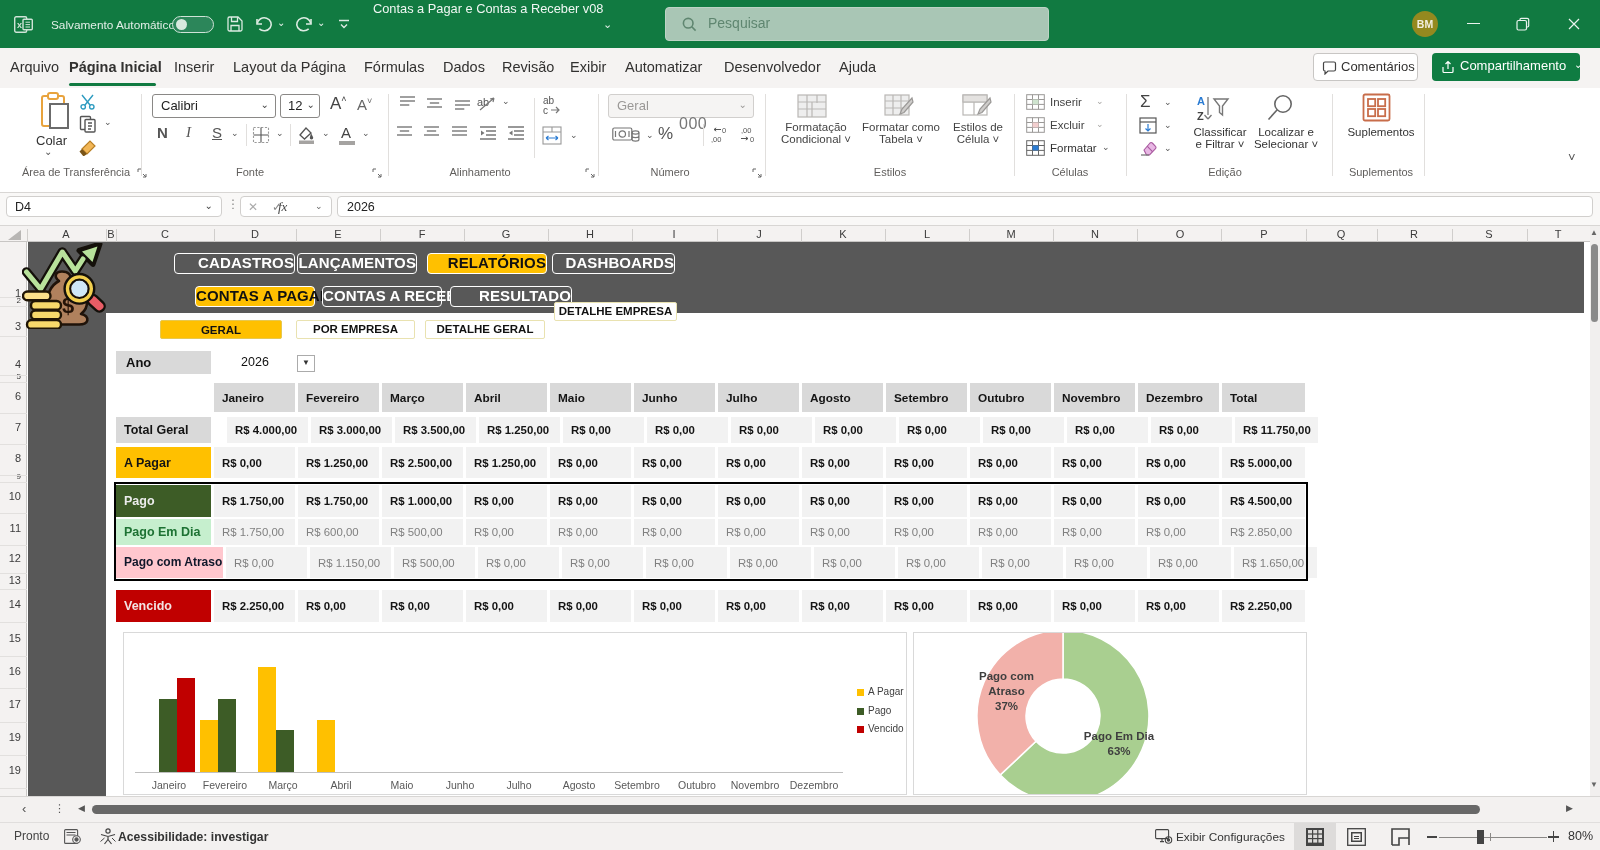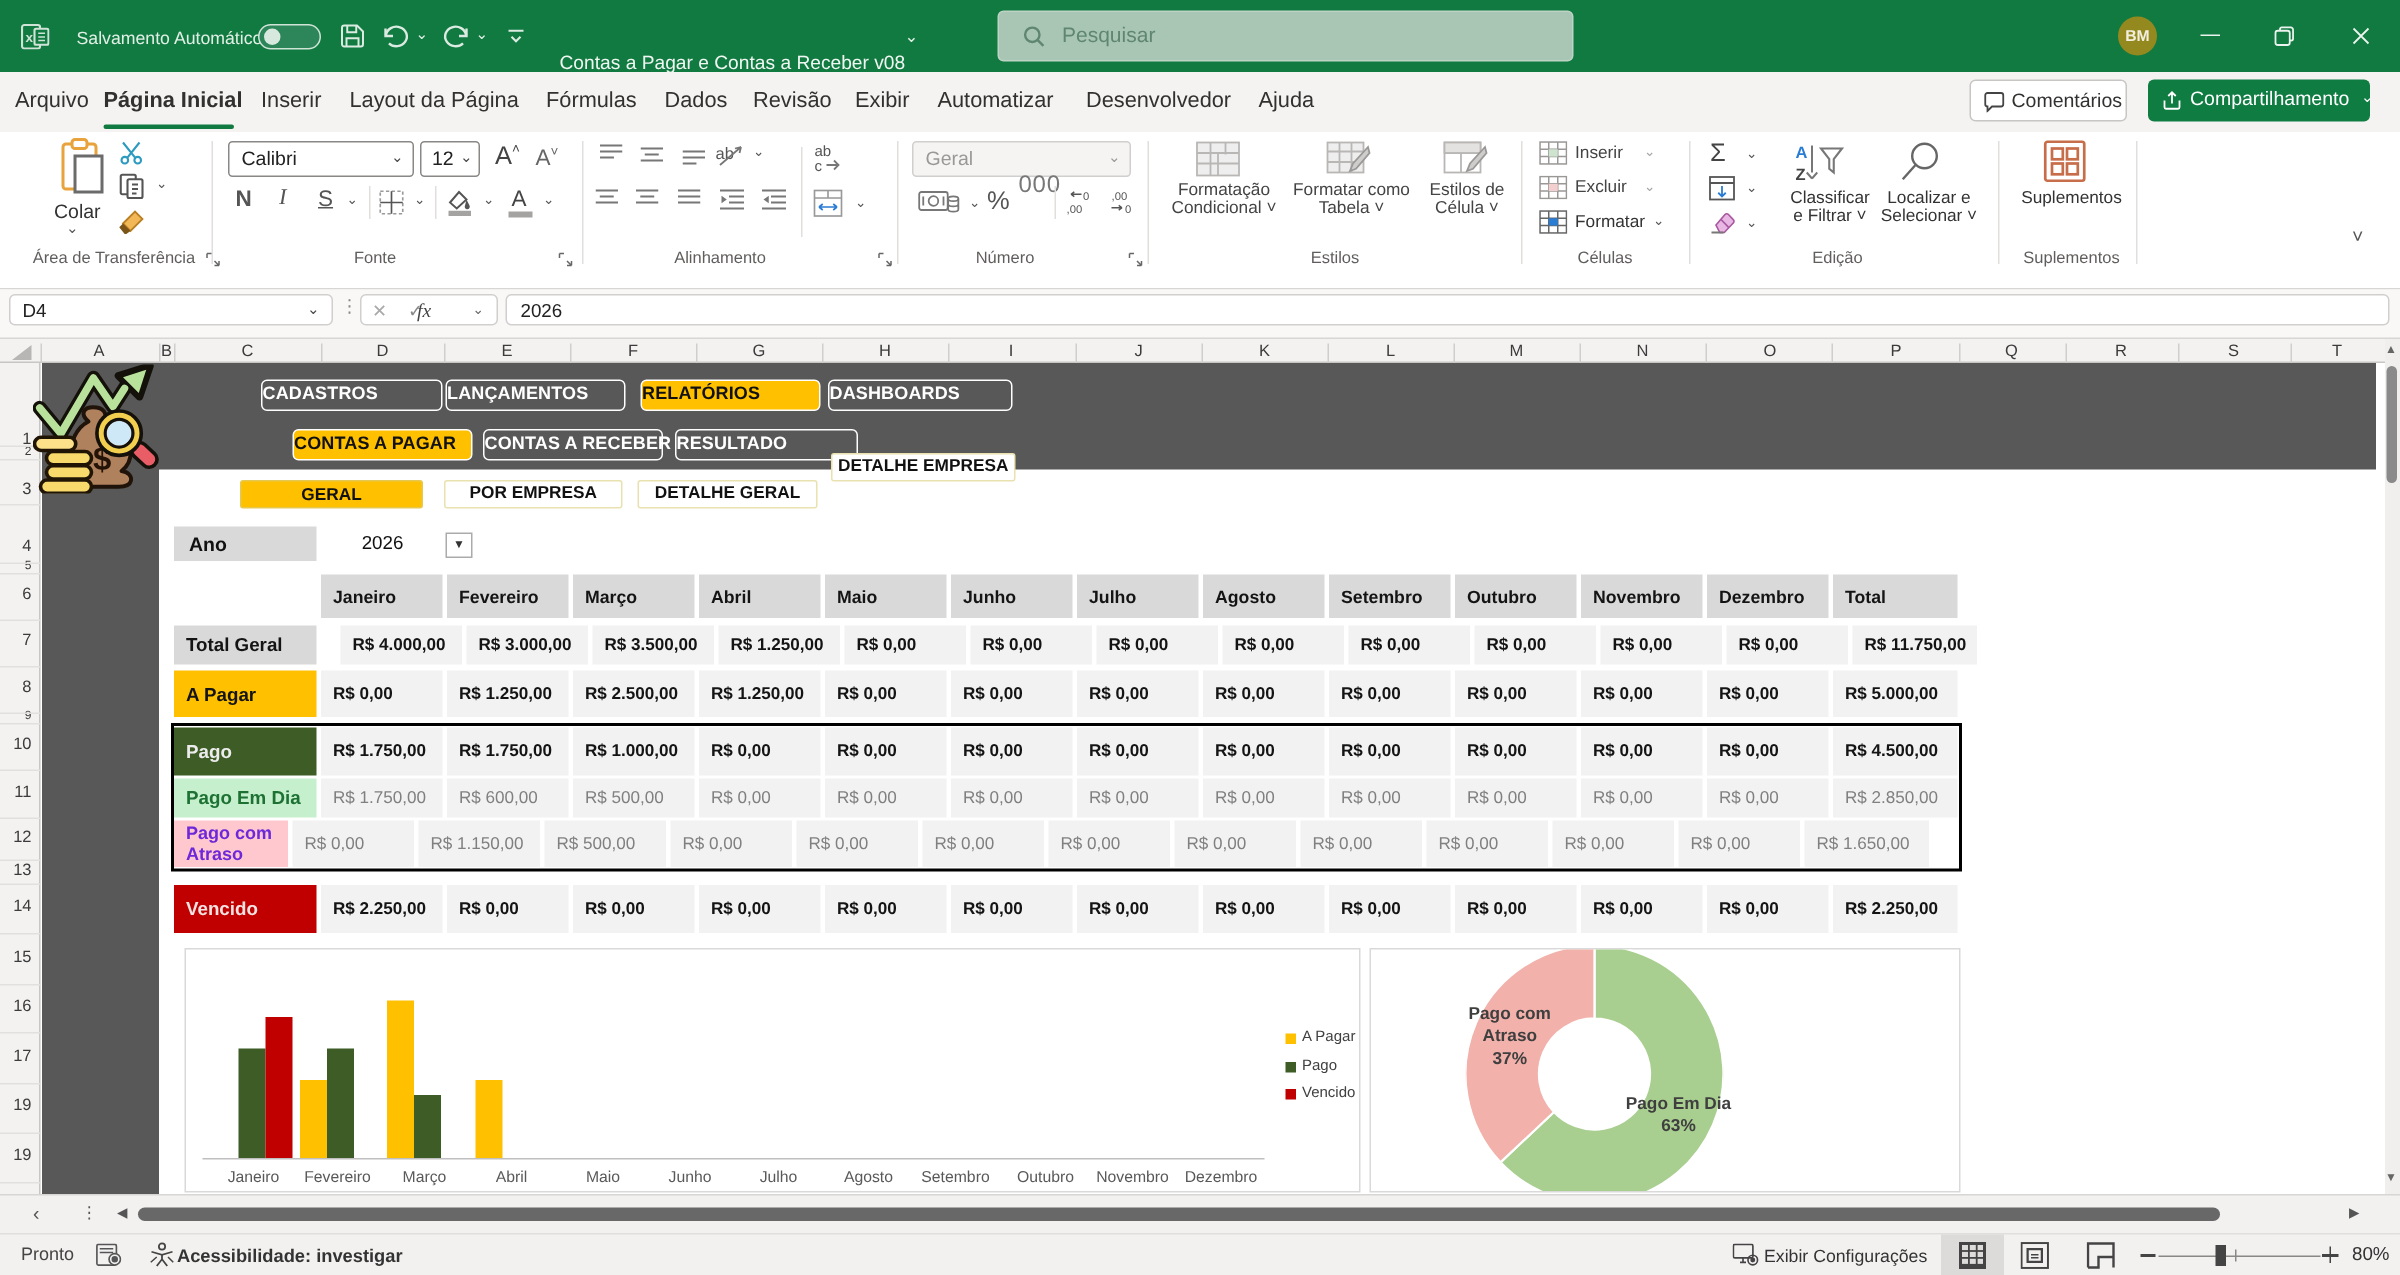--- a/index.html
+++ b/index.html
@@ -24,21 +24,21 @@
 .chdr{position:absolute;left:0;top:226px;width:1600px;height:16px;background:#f4f2f1;border-bottom:1px solid #c8c6c4;}
 .cl{position:absolute;top:0px;font-size:11px;color:#3b3b3b;line-height:16px;transform:translateX(-50%);}
 .ctick{position:absolute;top:3px;height:13px;width:1px;background:#d0cecc;}
 
 .sheet{position:absolute;left:0;top:242px;width:1590px;height:554px;background:#fff;overflow:hidden;}
 .rhdr{position:absolute;left:0;top:0;width:27px;height:554px;background:#f4f2f1;border-right:1px solid #c8c6c4;}
 .rn{position:absolute;right:5px;font-size:11px;color:#3b3b3b;}
 .rline{position:absolute;left:0;width:27px;height:1px;background:#e2e0de;}
 .band{position:absolute;left:28px;top:0;width:1556px;height:71px;background:#585858;}
 .stripA{position:absolute;left:28px;top:0;width:78px;height:554px;background:#585858;}
-.navb{position:absolute;height:21px;border:1.8px solid #fff;border-radius:4px;color:#fff;font-weight:bold;font-size:12px;text-align:left;background:#585858;white-space:nowrap;letter-spacing:0.1px;}
+.navb{position:absolute;height:21px;border:1.8px solid #fff;border-radius:4px;color:#fff;font-weight:bold;font-size:15px;text-align:right;background:#585858;white-space:nowrap;letter-spacing:0.1px;}
 .navy{background:#ffc000;color:#111;border-color:#fff;}
 .tabb{position:absolute;height:20px;border-radius:2px;font-weight:bold;font-size:11.5px;text-align:center;}
 .trow{position:absolute;display:flex;}
 .trow div{flex:0 0 auto;font-size:12px;padding-left:8px;display:flex;align-items:center;}
 </style></head><body>
 <div id="app">
 <div class="tbar">
 <svg class="abs" style="left:14px;top:16px" width="19" height="17" viewBox="0 0 19 17">
 <rect x="0.7" y="0.7" width="12" height="15.6" rx="1.5" fill="none" stroke="#cfe3d7" stroke-width="1.4"></rect>
 <rect x="9" y="3.2" width="9.3" height="10.6" rx="1" fill="#117a41" stroke="#cfe3d7" stroke-width="1.4"></rect>
@@ -58,21 +58,21 @@
       </svg>
 <span class="tbtn" style="left:277px;top:17px;font-size:10px">⌄</span>
 <svg class="abs" style="left:294px;top:15px" width="20" height="18" viewBox="0 0 20 18" fill="none" stroke="#dcebe2" stroke-width="1.6">
 <path d="M17 4 v5 h-5"></path>
         <path d="M16.7 8.5 a7 6.5 0 1 0 -2 5.4"></path>
       </svg>
 <span class="tbtn" style="left:317px;top:17px;font-size:10px">⌄</span>
 <svg class="abs" style="left:337px;top:19px" width="14" height="11" viewBox="0 0 14 11" stroke="#dcebe2" stroke-width="1.4" fill="none">
 <path d="M2 1.5h10M4 5.5l3 3 3-3"></path>
       </svg>
-<span class="abs" style="left:373px;top:34px;font-size:12.8px;color:#f0f7f3">Contas a Pagar e Contas a Receber v08</span>
+<span class="abs" style="left:373px;top:1px;font-size:12.8px;color:#f0f7f3">Contas a Pagar e Contas a Receber v08</span>
 <span class="abs" style="left:603px;top:18px;font-size:11px;color:#e2efe7">⌄</span>
 <div class="abs" style="left:625px;top:7px;width:384px;height:34px;background:#a9c6b5;border:1px solid #bdd3c5;border-radius:4px;margin-left:40px;">
 <svg style="position:absolute;left:16px;top:9px" width="15" height="15" viewBox="0 0 15 15" fill="none" stroke="#5f8670" stroke-width="1.6">
           <circle cx="6.2" cy="6.2" r="4.8"></circle>
           <path d="M9.8 9.8 L13.6 13.6"></path>
         </svg>
 <span style="position:absolute;left:42px;top:7px;font-size:14px;color:#5f8670">Pesquisar</span>
       </div>
 <div class="abs" style="left:1412px;top:11px;width:26px;height:26px;border-radius:13px;background:#94891f;color:#f2efe0;font-size:10.5px;font-weight:bold;text-align:center;line-height:26px">BM</div>
 <div class="abs" style="left:1467px;top:23px;width:13px;height:1.4px;background:#eaf3ee"></div>
@@ -563,21 +563,21 @@
         <div style="width:81px;margin-right:3px;background:#f2f2f2;color:#808080;font-size:11.4px">R$ 0,00</div>
         <div style="width:81px;margin-right:3px;background:#f2f2f2;color:#808080;font-size:11.4px">R$ 0,00</div>
         <div style="width:81px;margin-right:3px;background:#f2f2f2;color:#808080;font-size:11.4px">R$ 0,00</div>
         <div style="width:81px;margin-right:3px;background:#f2f2f2;color:#808080;font-size:11.4px">R$ 0,00</div>
         <div style="width:81px;margin-right:3px;background:#f2f2f2;color:#808080;font-size:11.4px">R$ 0,00</div>
         <div style="width:81px;margin-right:3px;background:#f2f2f2;color:#808080;font-size:11.4px">R$ 0,00</div>
         <div style="width:81px;margin-right:3px;background:#f2f2f2;color:#808080;font-size:11.4px">R$ 0,00</div>
         <div style="width:83px;margin-right:3px;background:#f2f2f2;color:#808080;font-size:11.4px">R$ 2.850,00</div>
       </div>
 <div class="trow" style="left:116px;top:305px;height:31px">
-        <div style="width:76px;margin-right:3px;background:#ffc7ce;font-weight:bold;color:#6d28d9;line-height:1.1;font-size:12px">Pago com Atraso</div>
+        <div style="width:107px;margin-right:3px;background:#ffc7ce;font-weight:bold;color:#0f172a;line-height:1.1;font-size:12px">Pago com Atraso</div>
         <div style="width:81px;margin-right:3px;background:#f2f2f2;color:#808080;font-size:11.4px">R$ 0,00</div>
         <div style="width:81px;margin-right:3px;background:#f2f2f2;color:#808080;font-size:11.4px">R$ 1.150,00</div>
         <div style="width:81px;margin-right:3px;background:#f2f2f2;color:#808080;font-size:11.4px">R$ 500,00</div>
         <div style="width:81px;margin-right:3px;background:#f2f2f2;color:#808080;font-size:11.4px">R$ 0,00</div>
         <div style="width:81px;margin-right:3px;background:#f2f2f2;color:#808080;font-size:11.4px">R$ 0,00</div>
         <div style="width:81px;margin-right:3px;background:#f2f2f2;color:#808080;font-size:11.4px">R$ 0,00</div>
         <div style="width:81px;margin-right:3px;background:#f2f2f2;color:#808080;font-size:11.4px">R$ 0,00</div>
         <div style="width:81px;margin-right:3px;background:#f2f2f2;color:#808080;font-size:11.4px">R$ 0,00</div>
         <div style="width:81px;margin-right:3px;background:#f2f2f2;color:#808080;font-size:11.4px">R$ 0,00</div>
         <div style="width:81px;margin-right:3px;background:#f2f2f2;color:#808080;font-size:11.4px">R$ 0,00</div>

